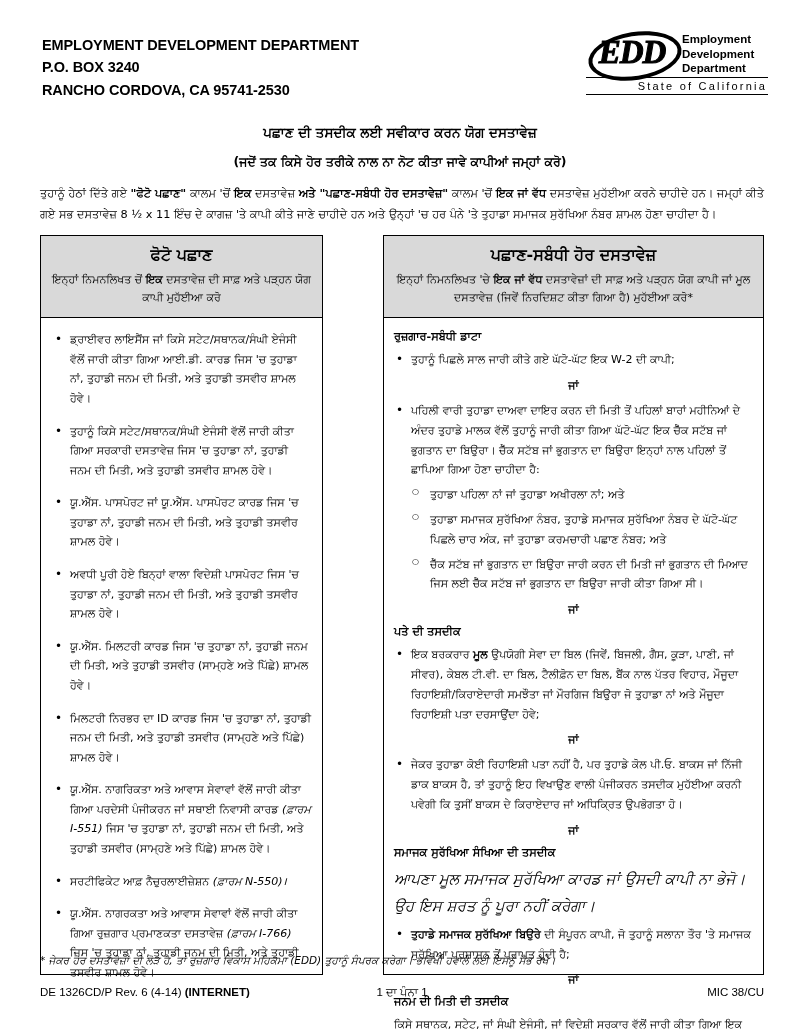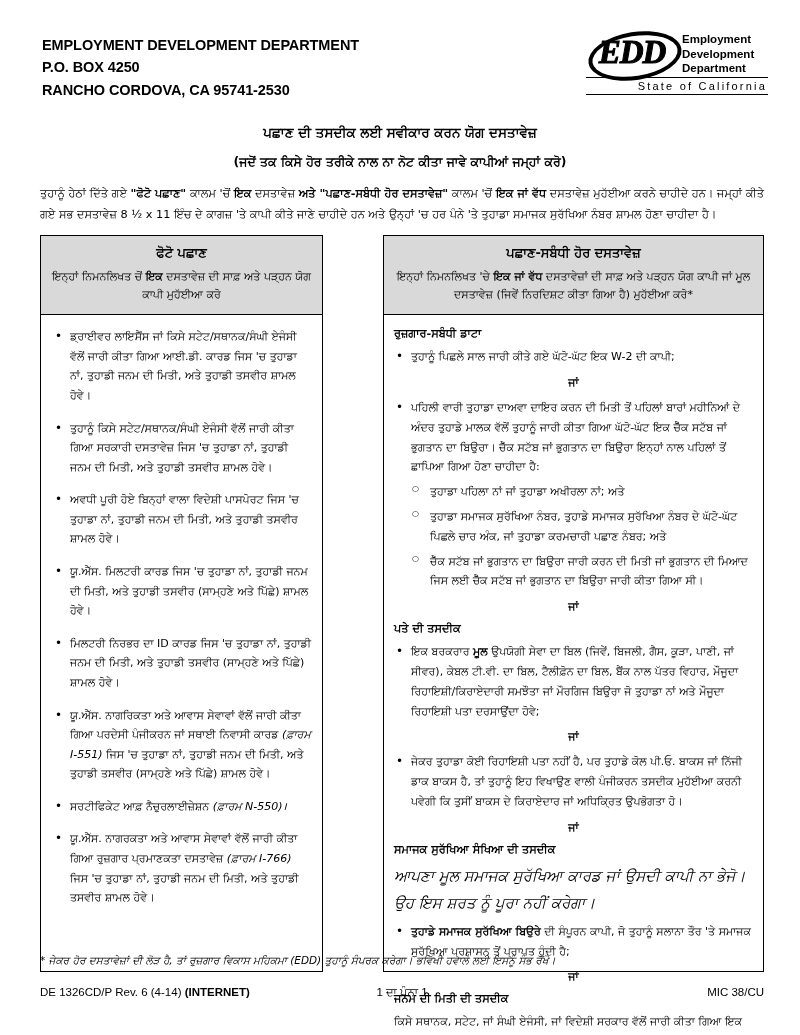--- a/index.html
+++ b/index.html
@@ -157,21 +157,21 @@
   .col-right { flex: 1 1 auto; padding-left: 46px; }
 
   .col-head {
     border: 1.4px solid #000;
     background: #d9d9d9;
     text-align: center;
     padding: 9px 8px 10px 8px;
     box-sizing: border-box;
   }
   .col-head-title {
-    font-size: 13px;
+    font-size: 16px;
     font-weight: bold;
     margin-bottom: 7px;
   }
   .col-head-sub {
     font-size: 11px;
     line-height: 1.65;
   }
   .col-head-sub b { font-weight: bold; }
 
   .col-body {
@@ -310,21 +310,21 @@
   .footer-right { white-space: nowrap; }
 </style>
 </head>
 <body>
 
 <div class="page">
 
   <div class="header">
     <div class="agency-block">
       <div class="agency-line">EMPLOYMENT DEVELOPMENT DEPARTMENT</div>
-      <div class="agency-line">P.O. BOX 4250</div>
+      <div class="agency-line">P.O. BOX 3240</div>
       <div class="agency-line">RANCHO CORDOVA, CA 95741-2530</div>
     </div>
 
     <div class="edd-logo">
       <div class="edd-top">
         <div class="edd-mark">
           <div class="edd-ellipse"></div>
           <div class="edd-letters">EDD</div>
         </div>
         <div class="edd-words">
@@ -352,20 +352,21 @@
 
     <div class="col-left">
       <div class="col-head">
         <div class="col-head-title">ਫੋਟੋ ਪਛਾਣ</div>
         <div class="col-head-sub"><span>ਇਨ੍ਹਾਂ ਨਿਮਨਲਿਖਤ ਚੋਂ </span><b>ਇਕ</b><span> ਦਸਤਾਵੇਜ਼ ਦੀ ਸਾਫ਼ ਅਤੇ ਪੜ੍ਹਨ ਯੋਗ ਕਾਪੀ ਮੁਹੱਈਆ ਕਰੋ</span></div>
       </div>
       <div class="col-body">
         <ul class="bullets">
           <li>ਡ੍ਰਾਈਵਰ ਲਾਇਸੈਂਸ ਜਾਂ ਕਿਸੇ ਸਟੇਟ/ਸਥਾਨਕ/ਸੰਘੀ ਏਜੰਸੀ ਵੱਲੋਂ ਜਾਰੀ ਕੀਤਾ ਗਿਆ ਆਈ.ਡੀ. ਕਾਰਡ ਜਿਸ 'ਚ ਤੁਹਾਡਾ ਨਾਂ, ਤੁਹਾਡੀ ਜਨਮ ਦੀ ਮਿਤੀ, ਅਤੇ ਤੁਹਾਡੀ ਤਸਵੀਰ ਸ਼ਾਮਲ ਹੋਵੇ।</li>
           <li>ਤੁਹਾਨੂੰ ਕਿਸੇ ਸਟੇਟ/ਸਥਾਨਕ/ਸੰਘੀ ਏਜੰਸੀ ਵੱਲੋਂ ਜਾਰੀ ਕੀਤਾ ਗਿਆ ਸਰਕਾਰੀ ਦਸਤਾਵੇਜ਼ ਜਿਸ 'ਚ ਤੁਹਾਡਾ ਨਾਂ, ਤੁਹਾਡੀ ਜਨਮ ਦੀ ਮਿਤੀ, ਅਤੇ ਤੁਹਾਡੀ ਤਸਵੀਰ ਸ਼ਾਮਲ ਹੋਵੇ।</li>
+          <li>ਯੂ.ਐੱਸ. ਪਾਸਪੋਰਟ ਜਾਂ ਯੂ.ਐੱਸ. ਪਾਸਪੋਰਟ ਕਾਰਡ ਜਿਸ 'ਚ ਤੁਹਾਡਾ ਨਾਂ, ਤੁਹਾਡੀ ਜਨਮ ਦੀ ਮਿਤੀ, ਅਤੇ ਤੁਹਾਡੀ ਤਸਵੀਰ ਸ਼ਾਮਲ ਹੋਵੇ।</li>
           <li>ਅਵਧੀ ਪੂਰੀ ਹੋਏ ਬਿਨ੍ਹਾਂ ਵਾਲਾ ਵਿਦੇਸ਼ੀ ਪਾਸਪੋਰਟ ਜਿਸ 'ਚ ਤੁਹਾਡਾ ਨਾਂ, ਤੁਹਾਡੀ ਜਨਮ ਦੀ ਮਿਤੀ, ਅਤੇ ਤੁਹਾਡੀ ਤਸਵੀਰ ਸ਼ਾਮਲ ਹੋਵੇ।</li>
           <li>ਯੂ.ਐੱਸ. ਮਿਲਟਰੀ ਕਾਰਡ ਜਿਸ 'ਚ ਤੁਹਾਡਾ ਨਾਂ, ਤੁਹਾਡੀ ਜਨਮ ਦੀ ਮਿਤੀ, ਅਤੇ ਤੁਹਾਡੀ ਤਸਵੀਰ (ਸਾਮ੍ਹਣੇ ਅਤੇ ਪਿੱਛੇ) ਸ਼ਾਮਲ ਹੋਵੇ।</li>
           <li>ਮਿਲਟਰੀ ਨਿਰਭਰ ਦਾ ID ਕਾਰਡ ਜਿਸ 'ਚ ਤੁਹਾਡਾ ਨਾਂ, ਤੁਹਾਡੀ ਜਨਮ ਦੀ ਮਿਤੀ, ਅਤੇ ਤੁਹਾਡੀ ਤਸਵੀਰ (ਸਾਮ੍ਹਣੇ ਅਤੇ ਪਿੱਛੇ) ਸ਼ਾਮਲ ਹੋਵੇ।</li>
           <li><span>ਯੂ.ਐੱਸ. ਨਾਗਰਿਕਤਾ ਅਤੇ ਆਵਾਸ ਸੇਵਾਵਾਂ ਵੱਲੋਂ ਜਾਰੀ ਕੀਤਾ ਗਿਆ ਪਰਦੇਸੀ ਪੰਜੀਕਰਨ ਜਾਂ ਸਥਾਈ ਨਿਵਾਸੀ ਕਾਰਡ </span><i>(ਫ਼ਾਰਮ I-551)</i><span> ਜਿਸ 'ਚ ਤੁਹਾਡਾ ਨਾਂ, ਤੁਹਾਡੀ ਜਨਮ ਦੀ ਮਿਤੀ, ਅਤੇ ਤੁਹਾਡੀ ਤਸਵੀਰ (ਸਾਮ੍ਹਣੇ ਅਤੇ ਪਿੱਛੇ) ਸ਼ਾਮਲ ਹੋਵੇ।</span></li>
           <li><span>ਸਰਟੀਫਿਕੇਟ ਆਫ਼ ਨੈਚੁਰਲਾਈਜ਼ੇਸ਼ਨ </span><i>(ਫ਼ਾਰਮ N-550)।</i></li>
           <li><span>ਯੂ.ਐੱਸ. ਨਾਗਰਕਤਾ ਅਤੇ ਆਵਾਸ ਸੇਵਾਵਾਂ ਵੱਲੋਂ ਜਾਰੀ ਕੀਤਾ ਗਿਆ ਰੁਜ਼ਗਾਰ ਪ੍ਰਮਾਣਕਤਾ ਦਸਤਾਵੇਜ਼ </span><i>(ਫ਼ਾਰਮ I-766)</i><span> ਜਿਸ 'ਚ ਤੁਹਾਡਾ ਨਾਂ, ਤੁਹਾਡੀ ਜਨਮ ਦੀ ਮਿਤੀ, ਅਤੇ ਤੁਹਾਡੀ ਤਸਵੀਰ ਸ਼ਾਮਲ ਹੋਵੇ।</span></li>
         </ul>
       </div>
     </div>
 

